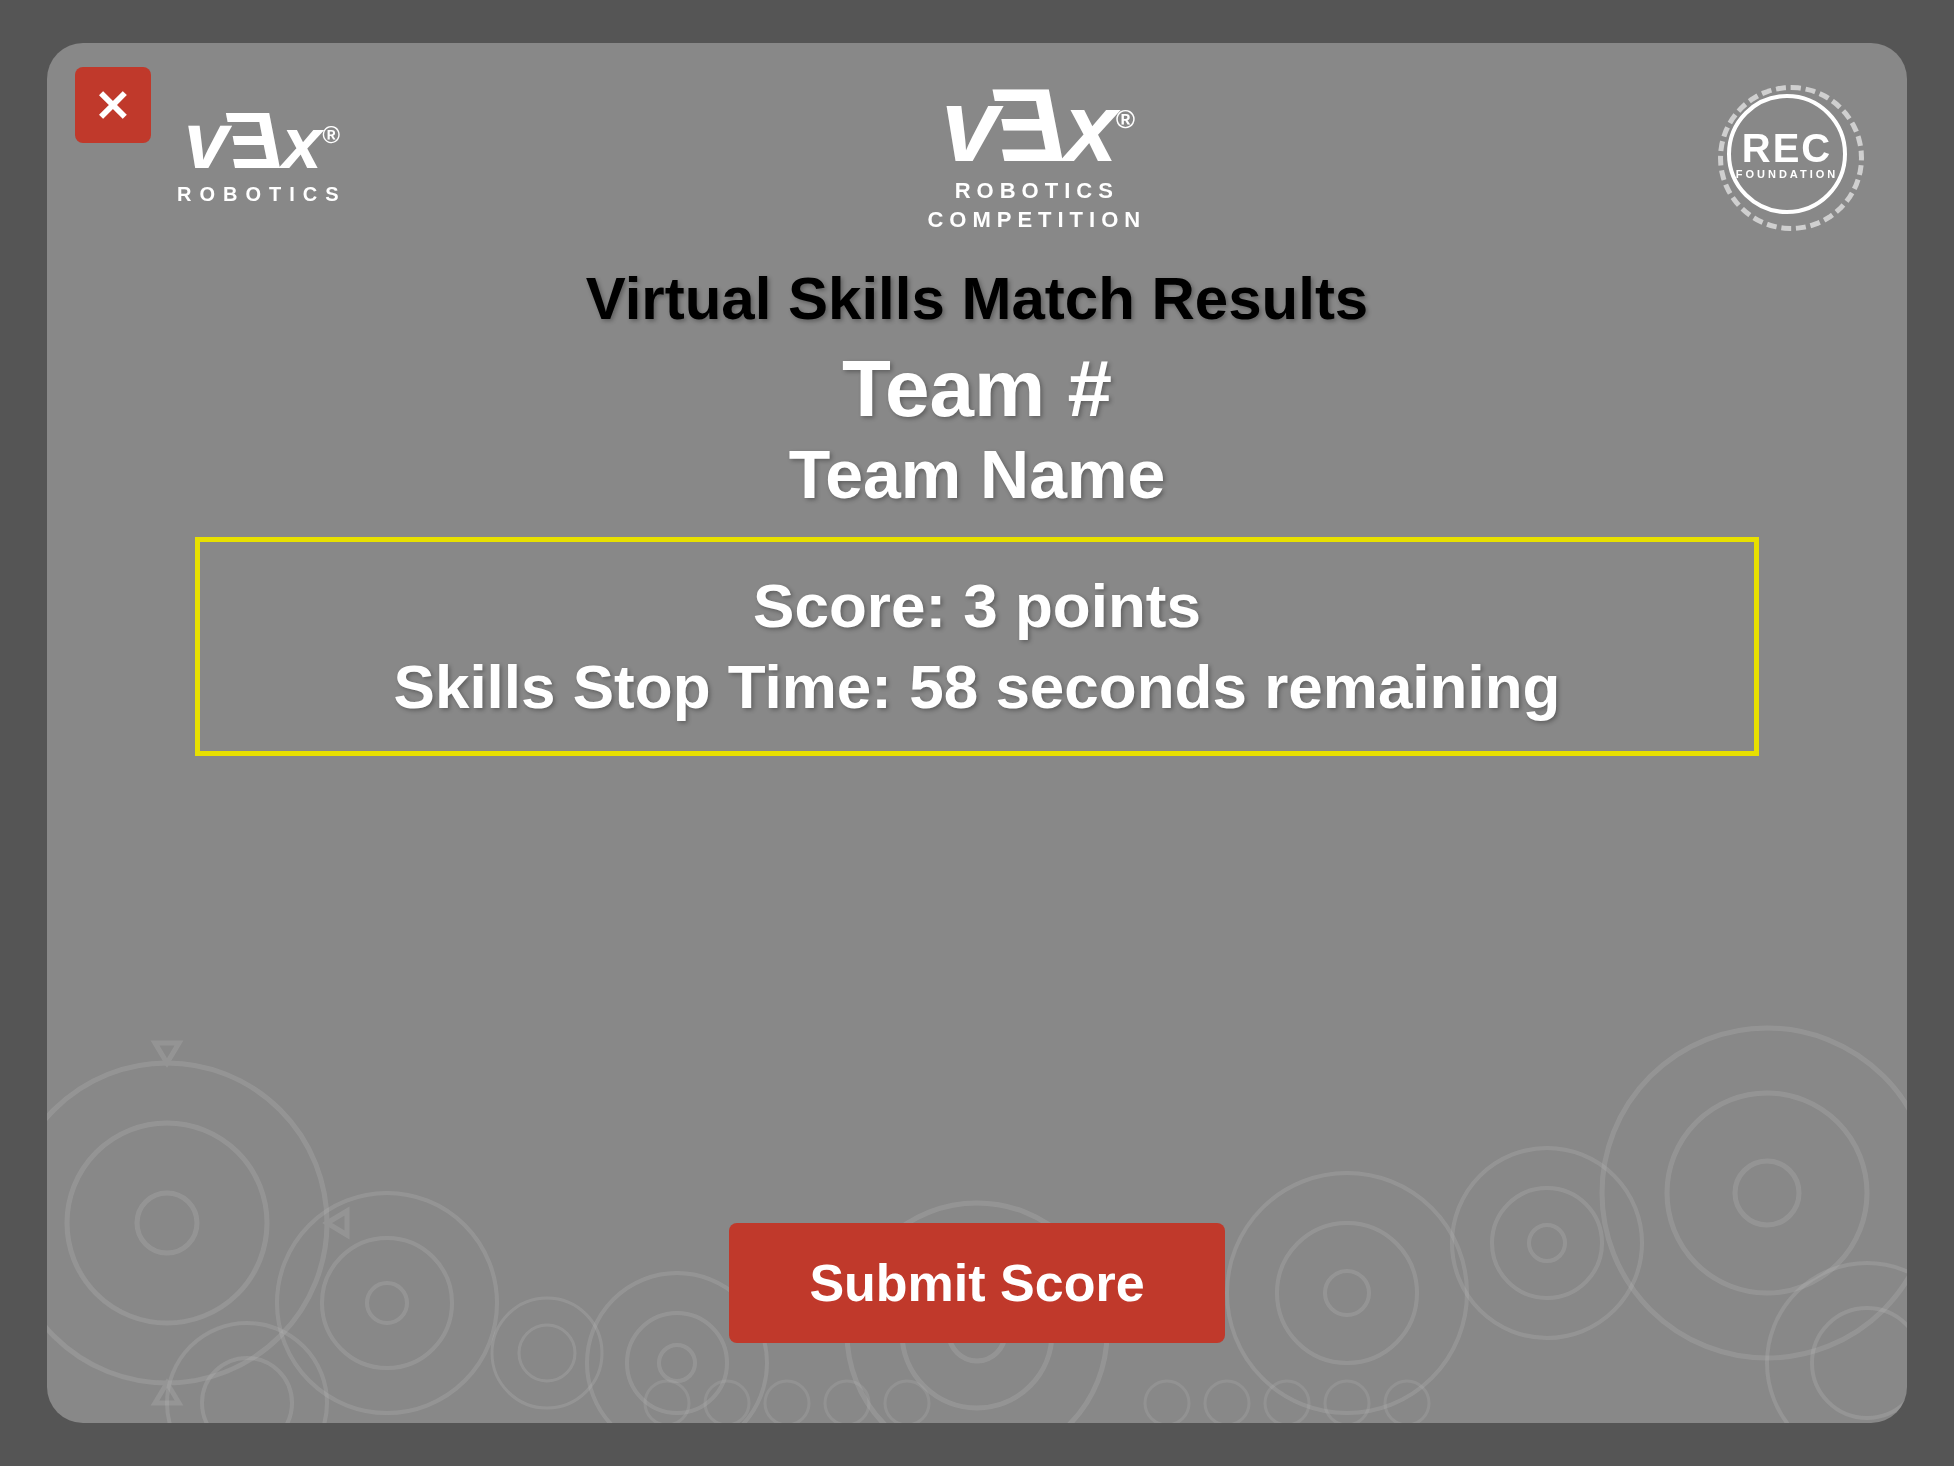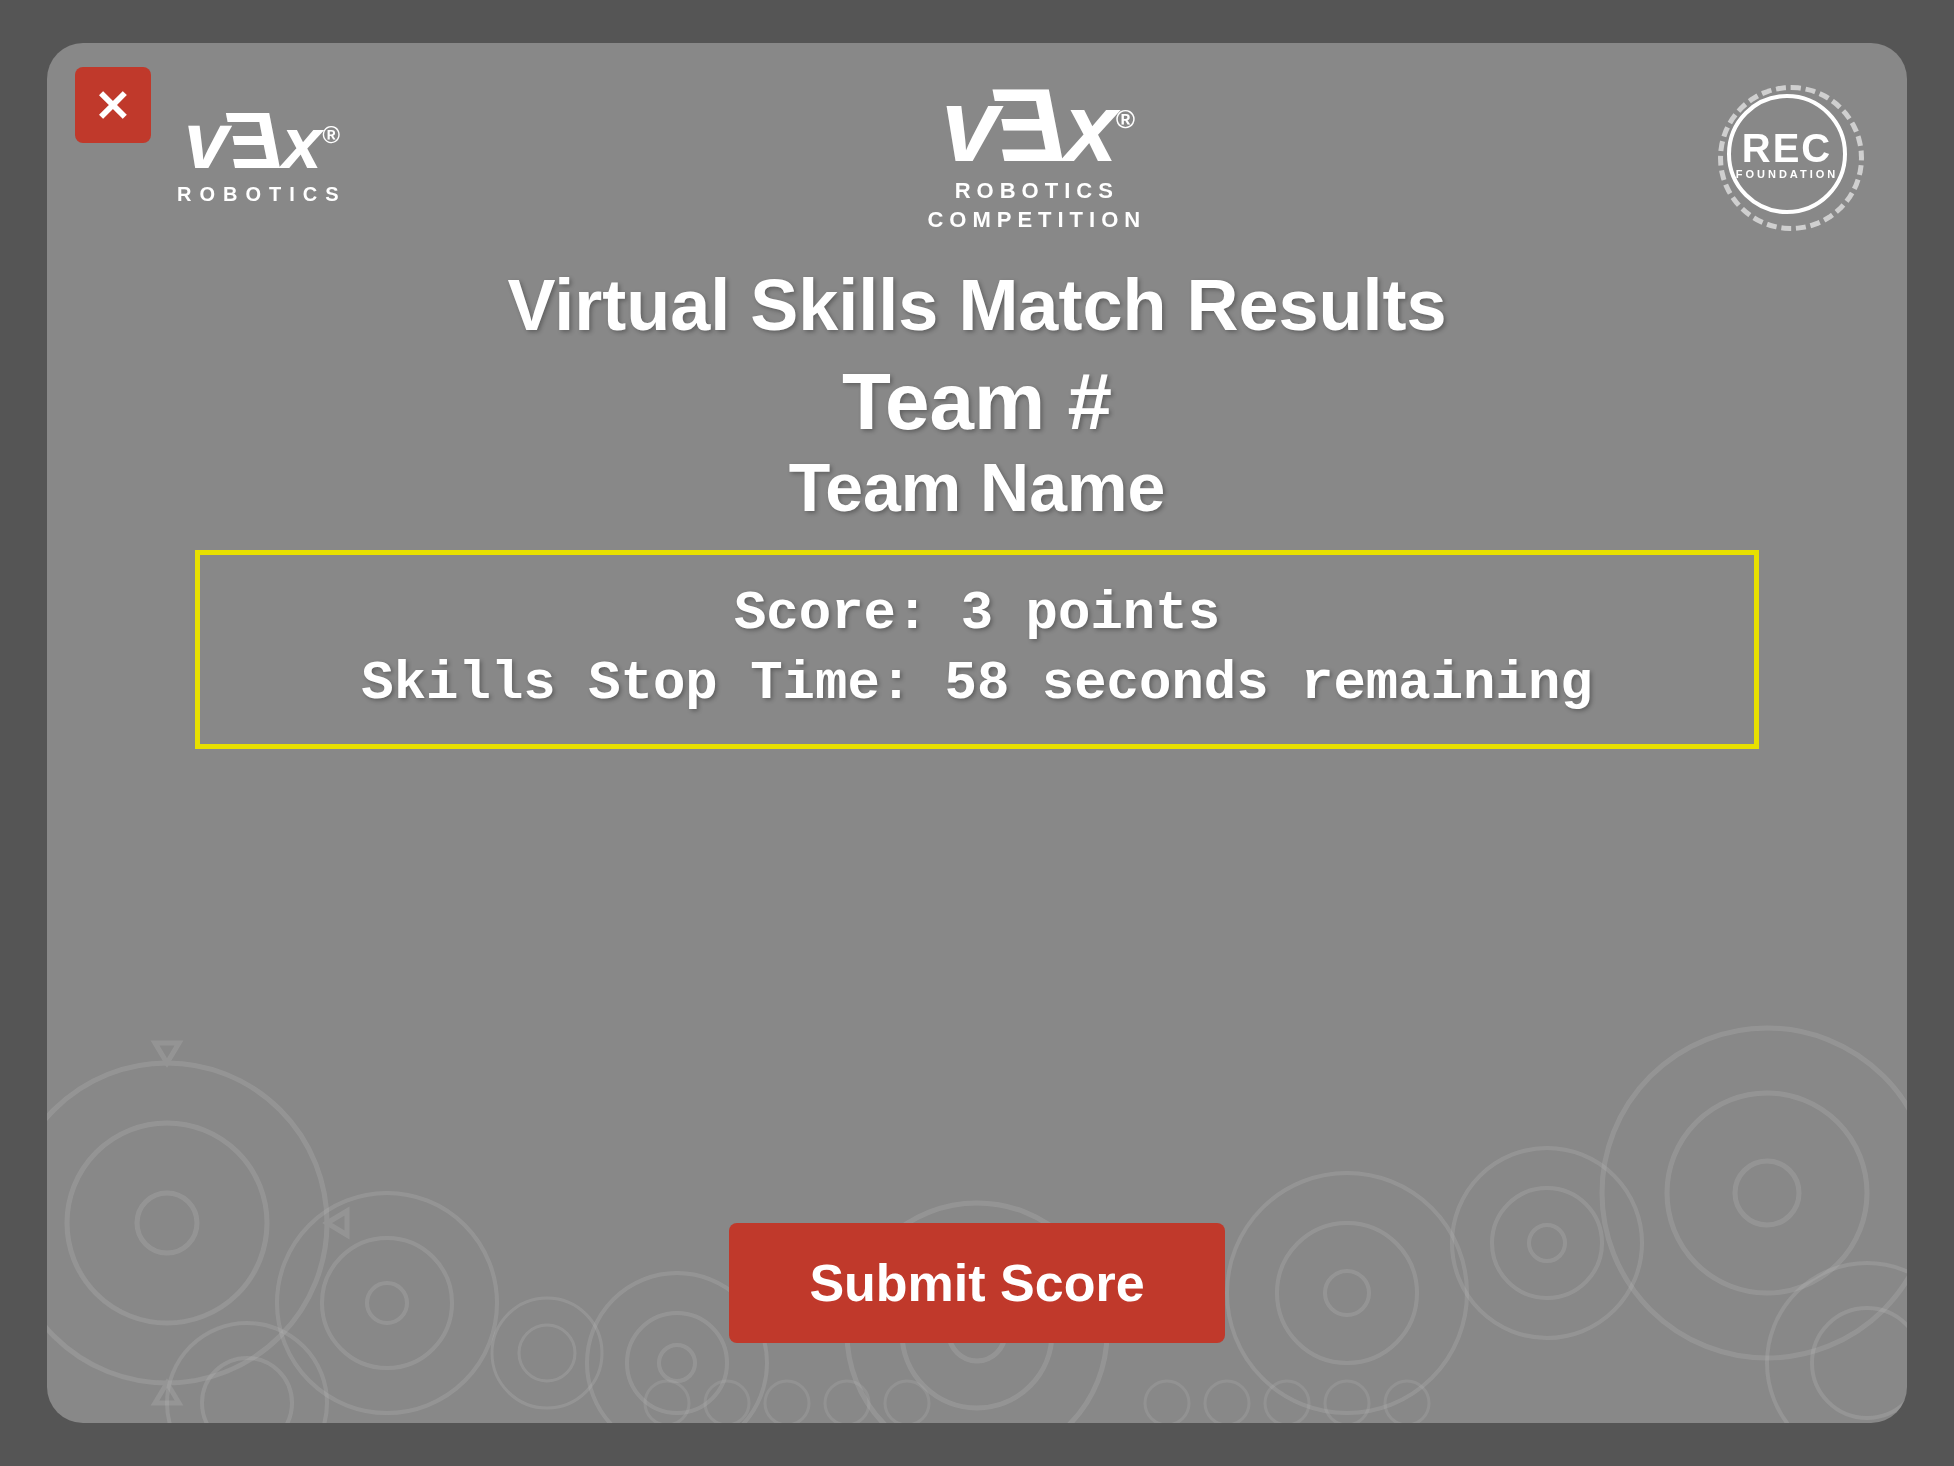--- a/index.html
+++ b/index.html
@@ -136,22 +136,22 @@
       z-index: 5;
       display: flex;
       flex-direction: column;
       align-items: center;
       width: 100%;
       padding: 0 80px;
       flex: 1;
     }
 
     .title {
-      color: #ffffff;
-      font-size: 72px;
+      color: #000000;
+      font-size: 60px;
       font-weight: 900;
       text-align: center;
       margin-top: 20px;
       margin-bottom: 10px;
       text-shadow: 2px 2px 4px rgba(0,0,0,0.3);
     }
 
     .team-number {
       color: white;
       font-size: 80px;
@@ -173,25 +173,24 @@
     .score-box {
       border: 5px solid #e8e000;
       padding: 24px 60px;
       width: 92%;
       text-align: center;
       margin-bottom: 40px;
     }
 
     .score-text {
       color: white;
-      font-size: 54px;
+      font-size: 62px;
       font-weight: 900;
       line-height: 1.3;
       text-shadow: 2px 2px 4px rgba(0,0,0,0.3);
-      font-family: Liberation Mono, monospace;
     }
 
     
     .buttons-area {
       display: flex;
       gap: 108px;
       z-index: 10;
       position: relative;
       margin-top: 20px;
     }

